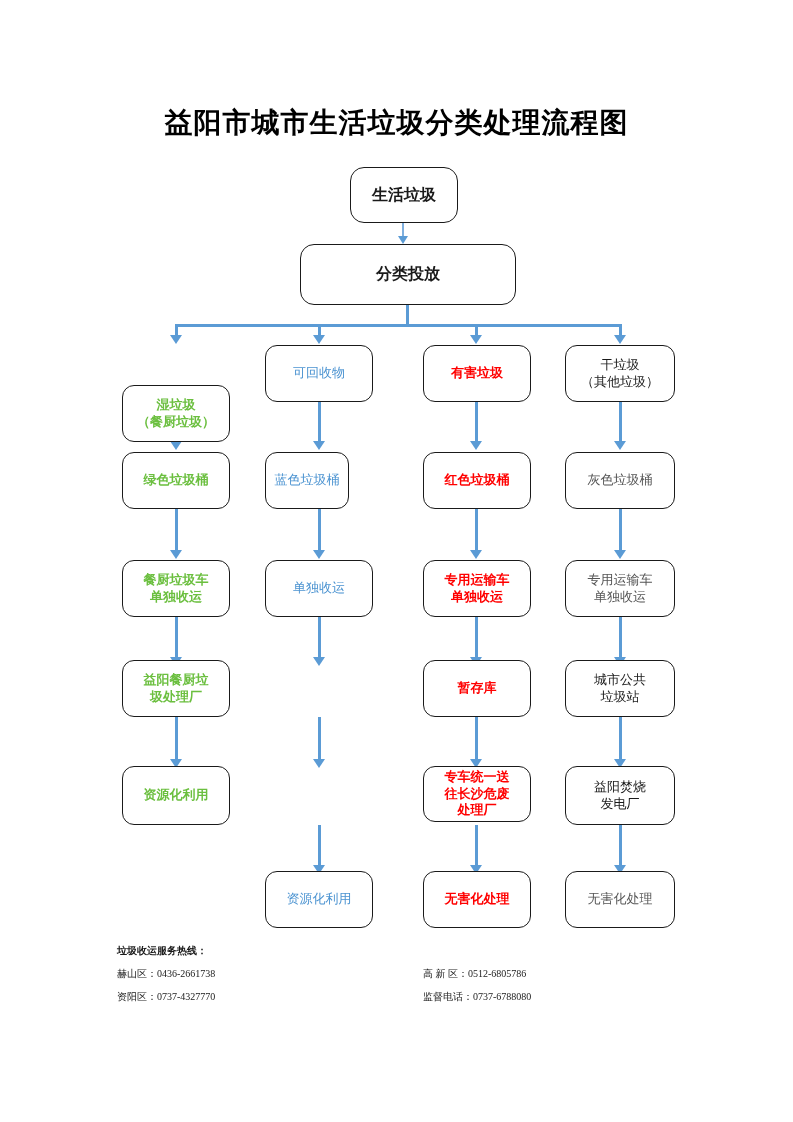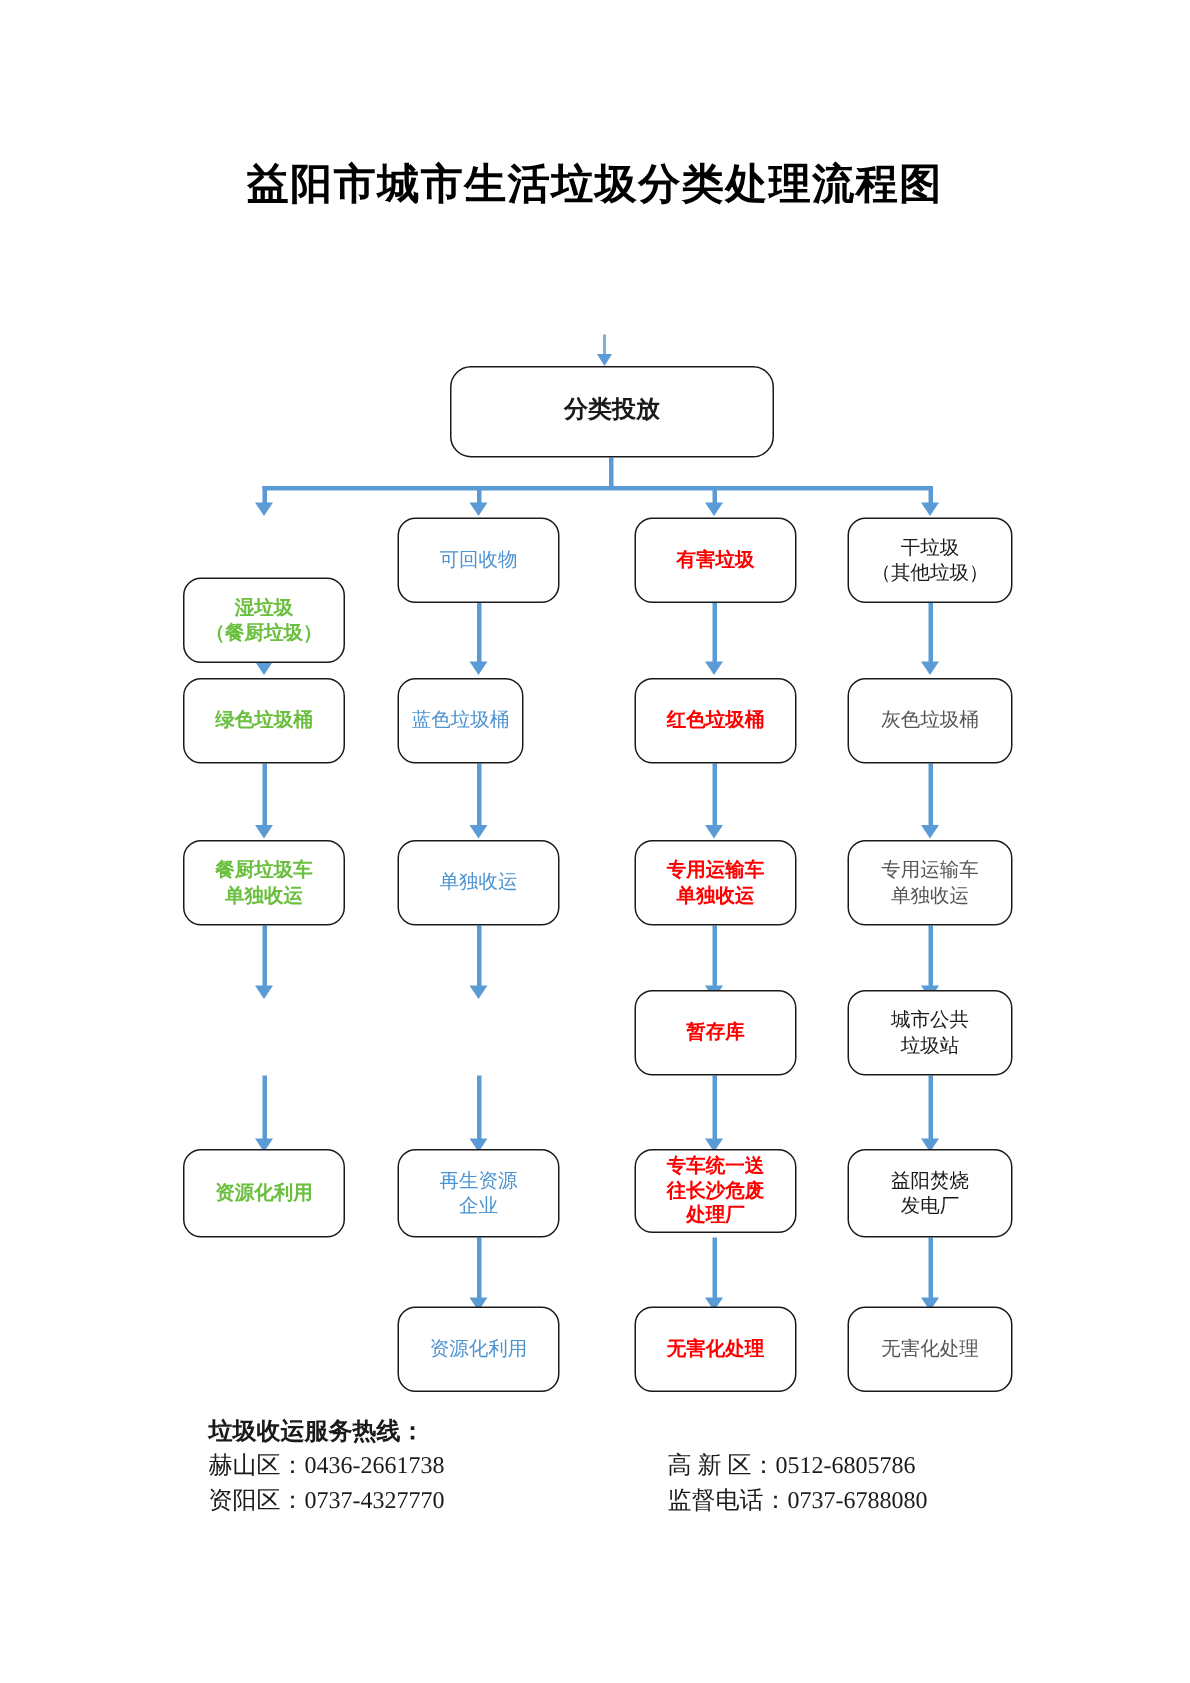--- a/index.html
+++ b/index.html
@@ -86,34 +86,36 @@
     border-left-width: 5px;
     border-right-width: 5px;
     border-top-width: 8px;
   }
   .conn.thin { background: #7FAFDE; }
 
   
   .footer {
     position: absolute;
     font-family: "Liberation Serif", "DejaVu Serif", serif;
-    font-size: 16px;
+    font-size: 10px;
     color: #1a1a1a;
     white-space: nowrap;
-    margin-left: 22px;
   }
   .footer.bold { font-weight: bold; }
 </style>
 </head>
 <body>
 
 <div id="canvas">
 
   <div class="title">益阳市城市生活垃圾分类处理流程图</div>
 
+  <div class="node big" style="left:350px; top:167px; width:108px; height:56px;">
+    <span class="txt c-black">生活垃圾</span>
+  </div>
 
   <div class="conn vline thin" style="left:402px; top:223px; width:2px; height:17px;"></div>
   <div class="arrow thin" style="left:398px; top:236px;"></div>
 
   <div class="node big" style="left:300px; top:244px; width:216px; height:61px;">
     <span class="txt c-black">分类投放</span>
   </div>
 
   <div class="conn vline" style="left:406px; top:305px; width:3px; height:21px;"></div>
   <div class="conn hline" style="left:175px; top:324px; width:447px; height:3px;"></div>
@@ -141,20 +143,23 @@
   </div>
   <div class="conn vline" style="left:175px; top:509px; width:3px; height:44px;"></div>
   <div class="arrow" style="left:170px; top:550px;"></div>
 
   <div class="node" style="left:122px; top:560px; width:108px; height:57px;">
     <span class="txt c-green">餐厨垃圾车<br>单独收运</span>
   </div>
   <div class="conn vline" style="left:175px; top:617px; width:3px; height:43px;"></div>
   <div class="arrow" style="left:170px; top:657px;"></div>
 
+  <div class="node" style="left:122px; top:660px; width:108px; height:57px;">
+    <span class="txt c-green">益阳餐厨垃<br>圾处理厂</span>
+  </div>
   <div class="conn vline" style="left:175px; top:717px; width:3px; height:45px;"></div>
   <div class="arrow" style="left:170px; top:759px;"></div>
 
   <div class="node" style="left:122px; top:766px; width:108px; height:59px;">
     <span class="txt c-green">资源化利用</span>
   </div>
 
   <div class="node" style="left:265px; top:345px; width:108px; height:57px;">
     <span class="txt c-blue">可回收物</span>
   </div>
@@ -169,23 +174,20 @@
 
   <div class="node" style="left:265px; top:560px; width:108px; height:57px;">
     <span class="txt c-blue">单独收运</span>
   </div>
   <div class="conn vline" style="left:318px; top:617px; width:3px; height:43px;"></div>
   <div class="arrow" style="left:313px; top:657px;"></div>
 
   <div class="conn vline" style="left:318px; top:717px; width:3px; height:45px;"></div>
   <div class="arrow" style="left:313px; top:759px;"></div>
 
-  <div class="node" style="left:265px; top:766px; width:108px; height:59px;">
-    <span class="txt c-blue">再生资源<br>企业</span>
-  </div>
   <div class="conn vline" style="left:318px; top:825px; width:3px; height:43px;"></div>
   <div class="arrow" style="left:313px; top:865px;"></div>
 
   <div class="node" style="left:265px; top:871px; width:108px; height:57px;">
     <span class="txt c-blue">资源化利用</span>
   </div>
 
   <div class="node" style="left:423px; top:345px; width:108px; height:57px;">
     <span class="txt c-red">有害垃圾</span>
   </div>

